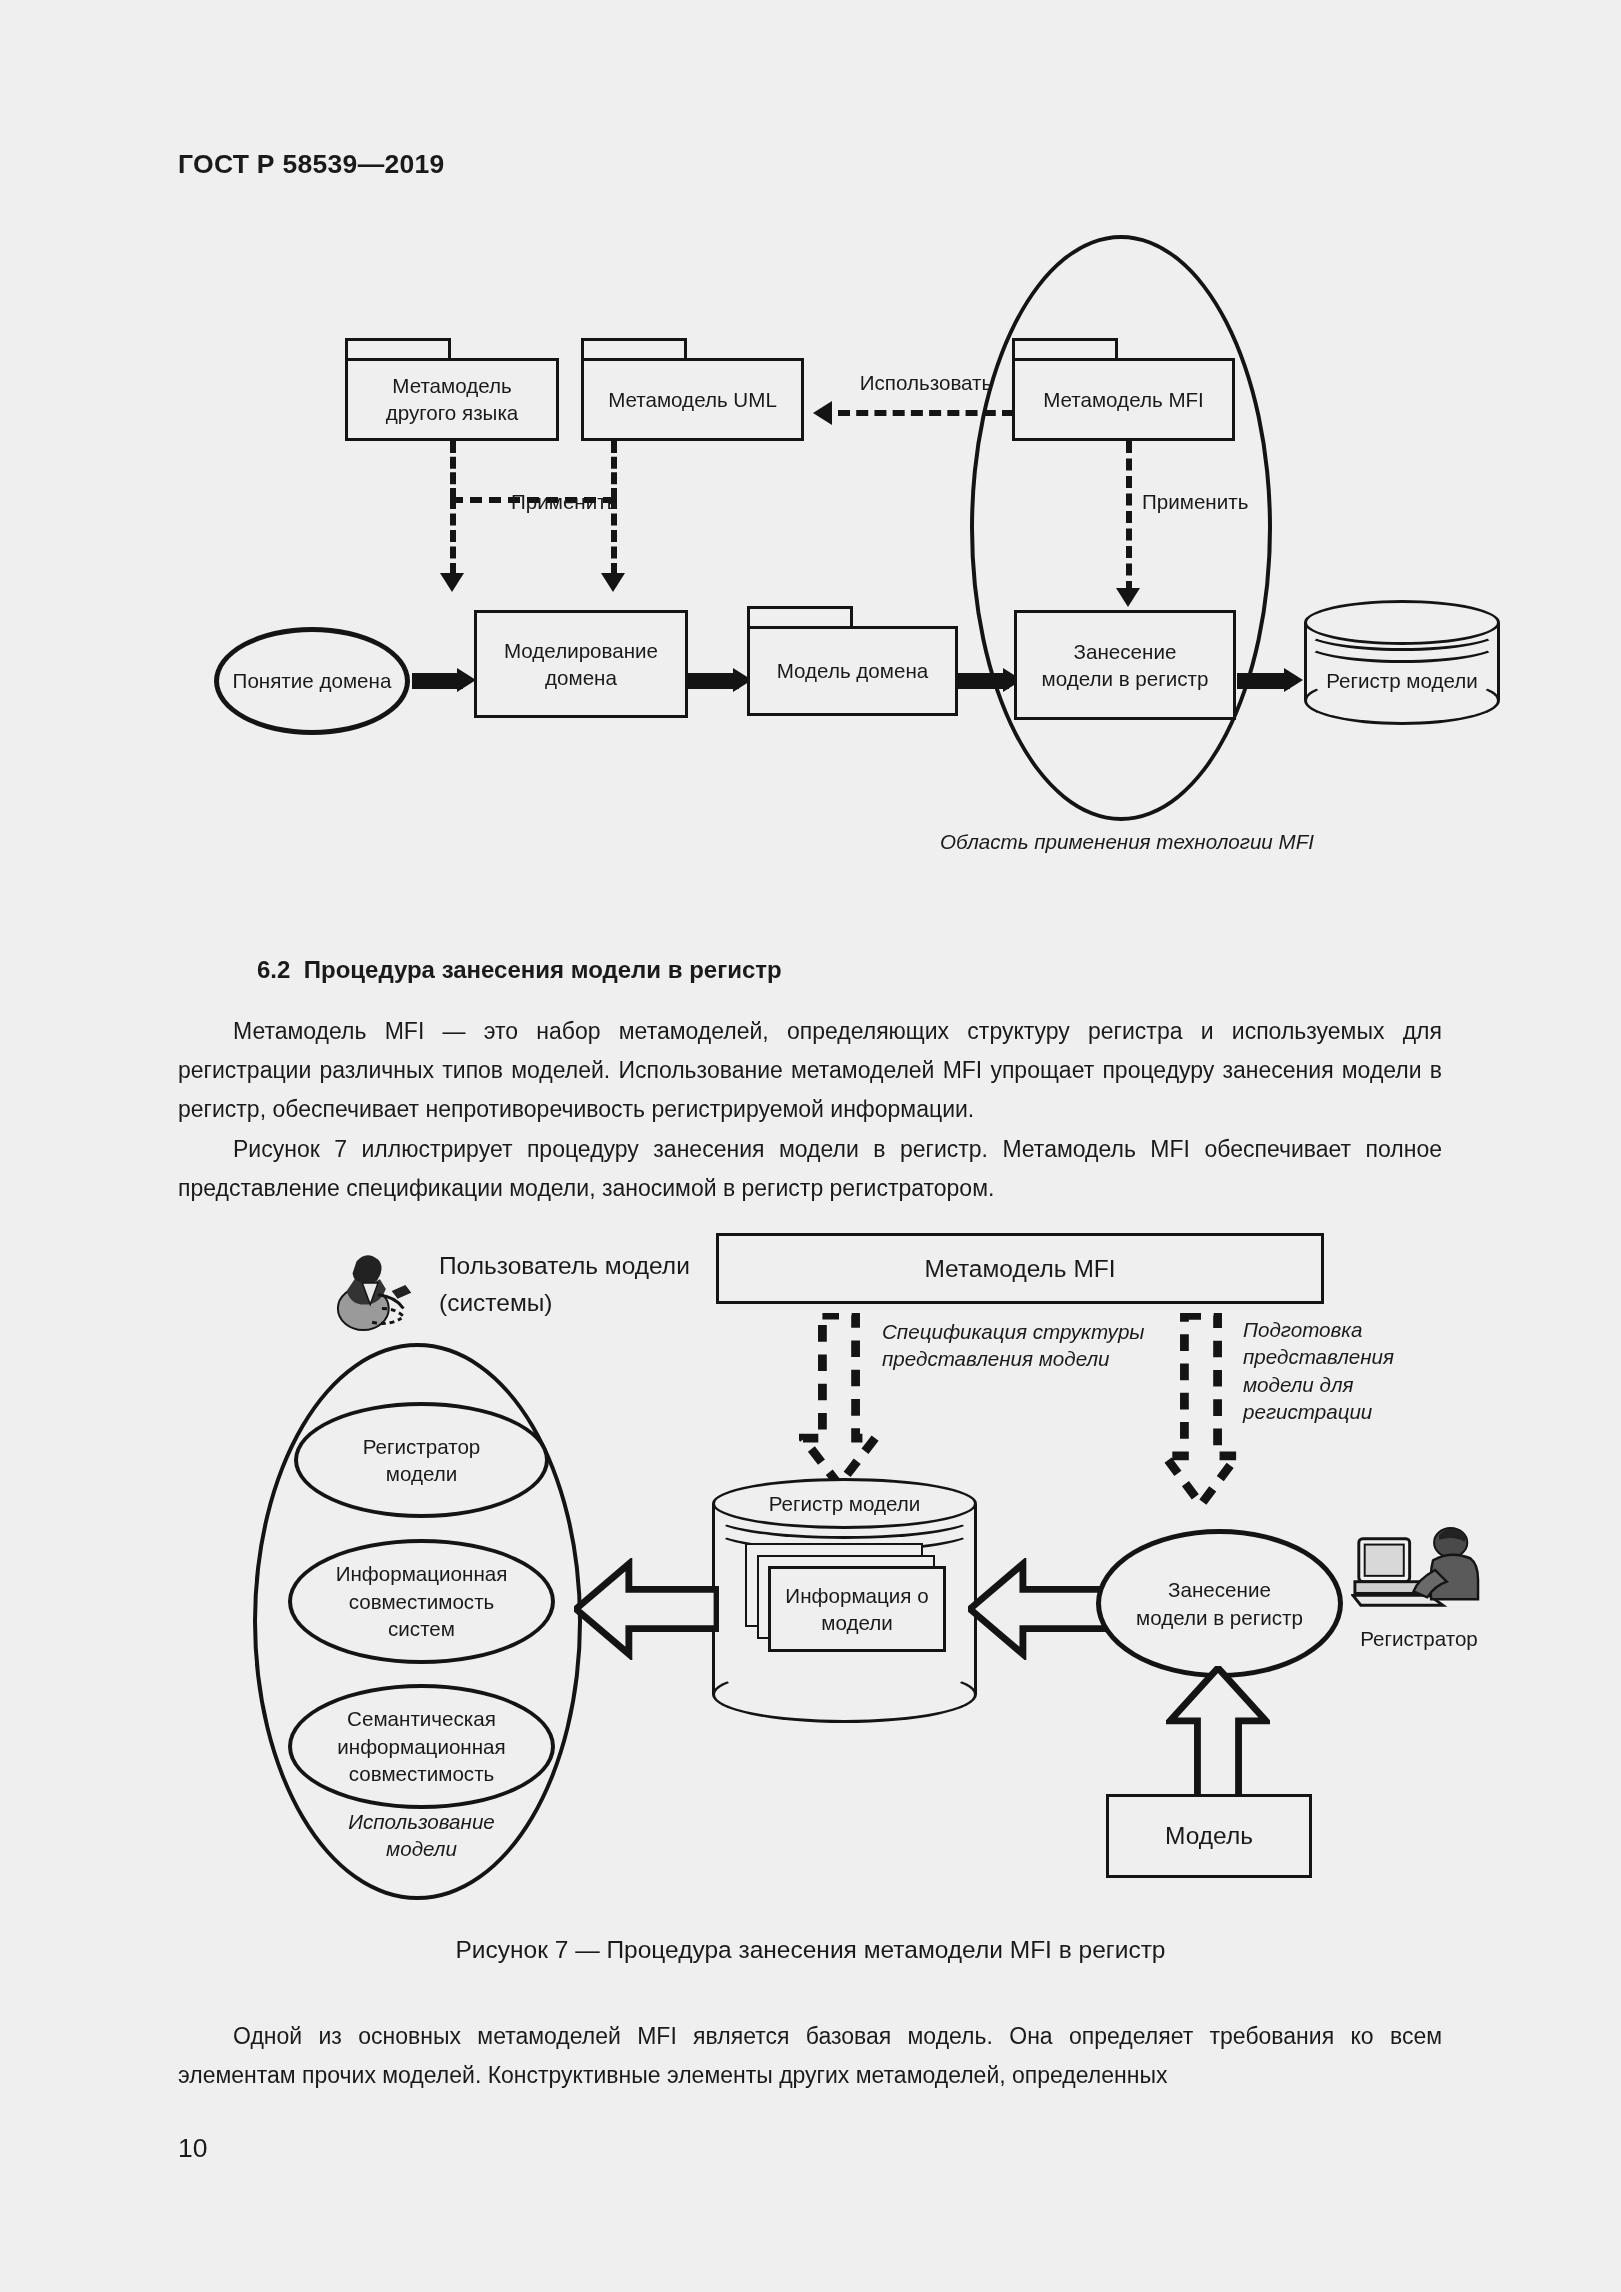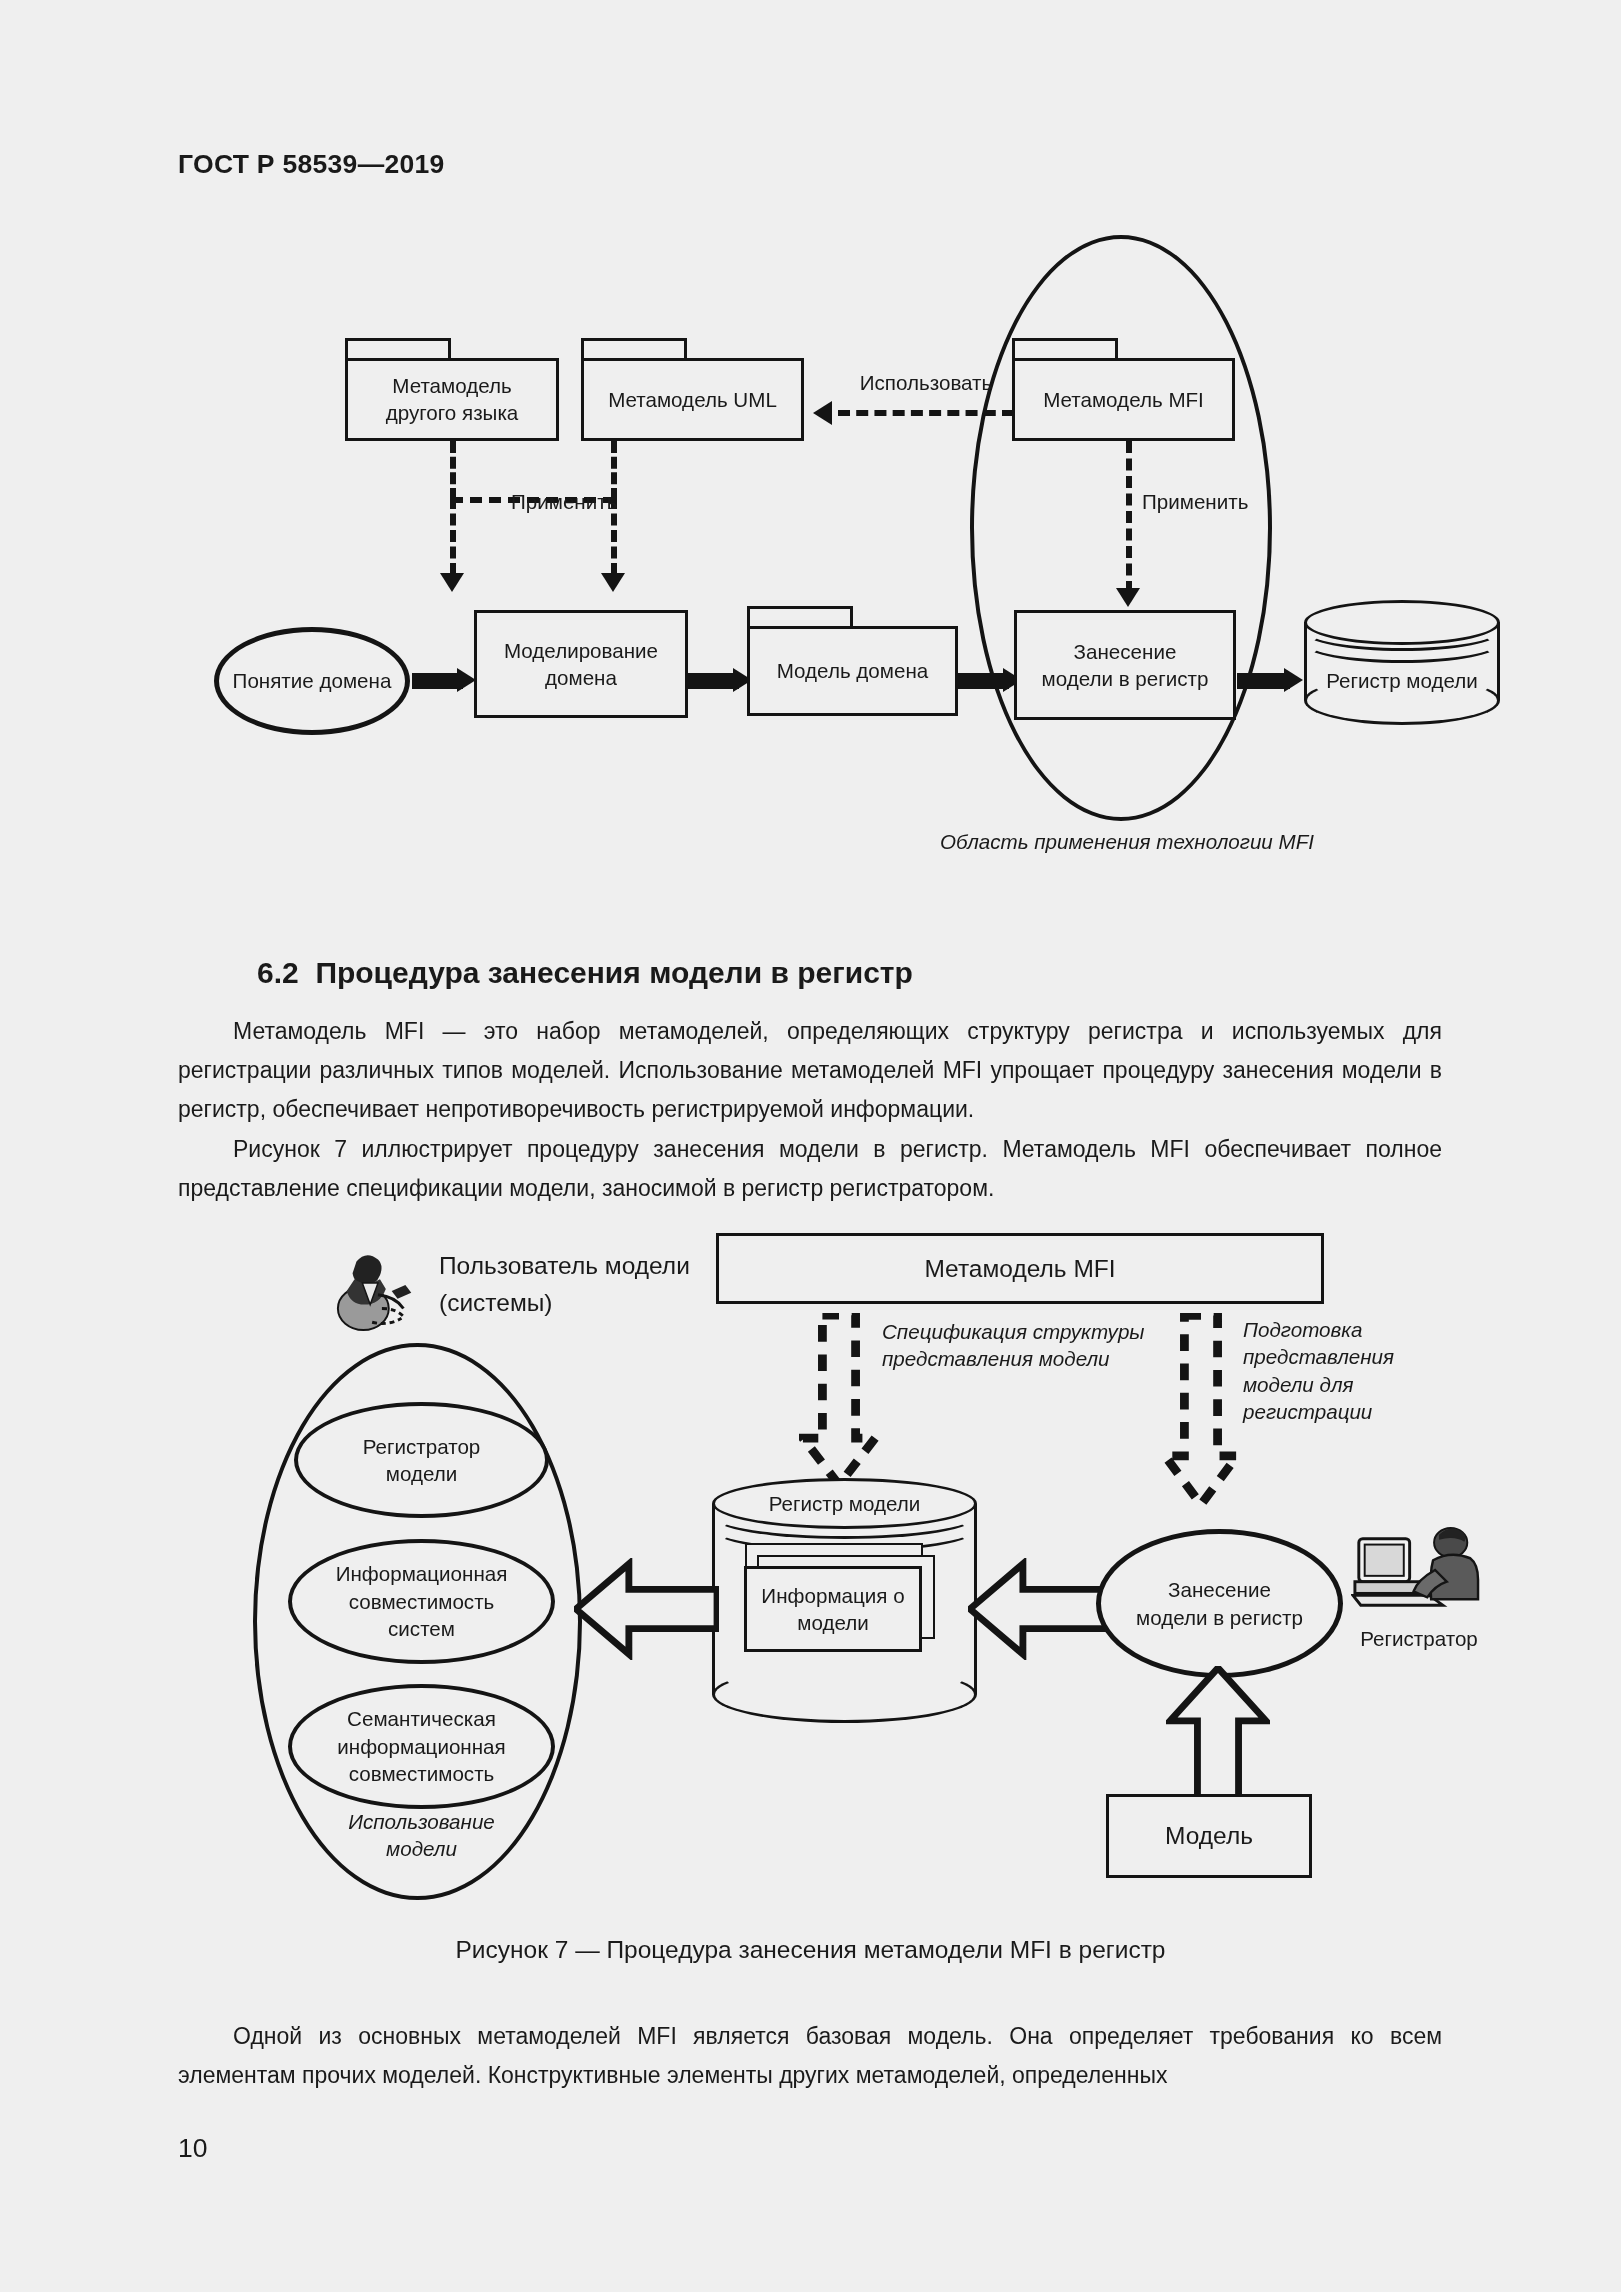--- a/index.html
+++ b/index.html
@@ -19,21 +19,21 @@
     font-size:26.5px;font-weight:bold;letter-spacing:0.3px;
   }
 
   
   .caption{
     position:absolute;width:100%;text-align:center;
     font-size:24.5px;
   }
   .section-head{
     position:absolute;left:257px;
-    font-size:30px;font-weight:bold;
+    font-size:24px;font-weight:bold;
   }
   .para{
     position:absolute;left:178px;width:1264px;
     font-size:23px;line-height:39px;
     text-align:justify;text-justify:inter-word;
   }
   .para .ind{display:inline-block;width:55px;}
   .page-no{position:absolute;left:178px;top:2133px;font-size:26.5px;}
 
   
@@ -313,21 +313,21 @@
       <div class="side" style="top:25.5px;bottom:29px;"></div>
       <div class="top" style="height:51px;"></div>
       <div class="ring" style="top:15.7px;height:45px;"></div>
       <div class="ring" style="top:29px;height:45px;"></div>
       <div class="bot" style="height:57px;"></div>
       <div class="cap" style="top:13.7px;">Регистр модели</div>
     </div>
 
     <div class="node thin" style="left:745px;top:1543px;width:178px;height:84px;"></div>
     <div class="node thin" style="left:757px;top:1555px;width:178px;height:84px;"></div>
-    <div class="node" style="left:744px;top:1566px;width:178px;height:86px;">
+    <div class="node" style="left:768px;top:1566px;width:178px;height:86px;">
       <span>
         <span>Информация о</span><br>
         <span>модели</span>
       </span>
     </div>
 
     <div class="blockarrow" style="left:574px;top:1558px;width:145px;height:102px;">
       <svg width="145" height="102" viewBox="0 0 148 104">
         <polygon points="2,52 56,6 56,32 146,32 146,72 56,72 56,98" fill="#efefef" stroke="#141414" stroke-width="7"></polygon>
       </svg>

